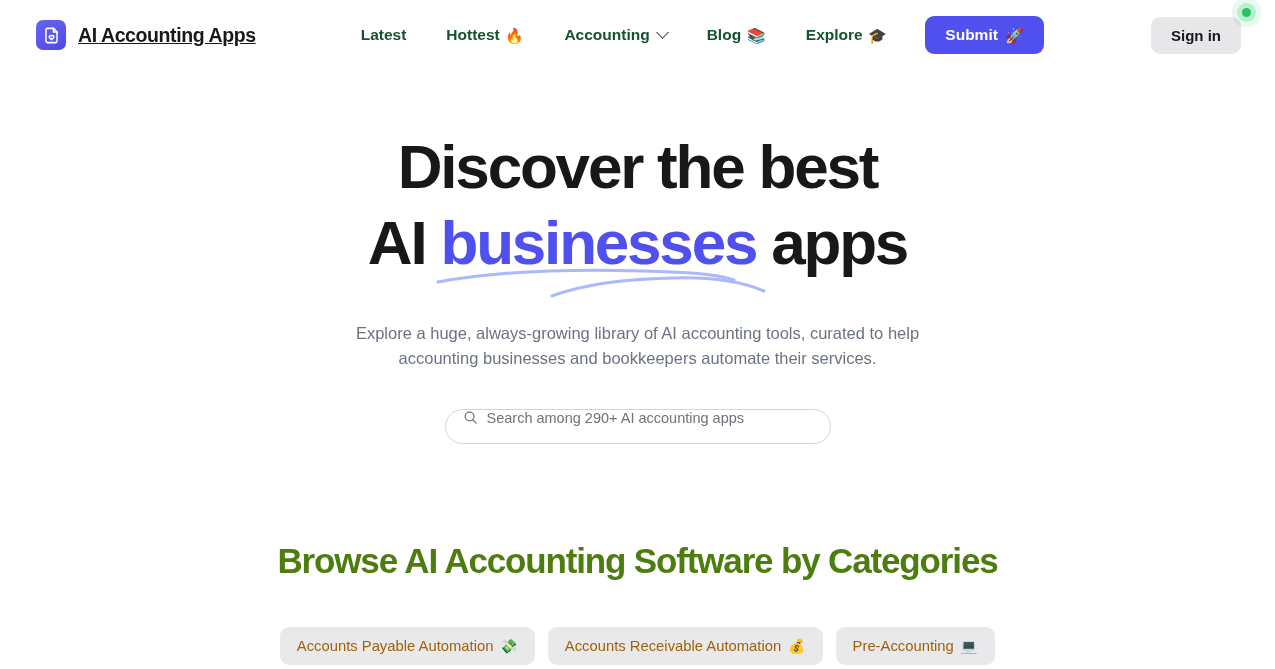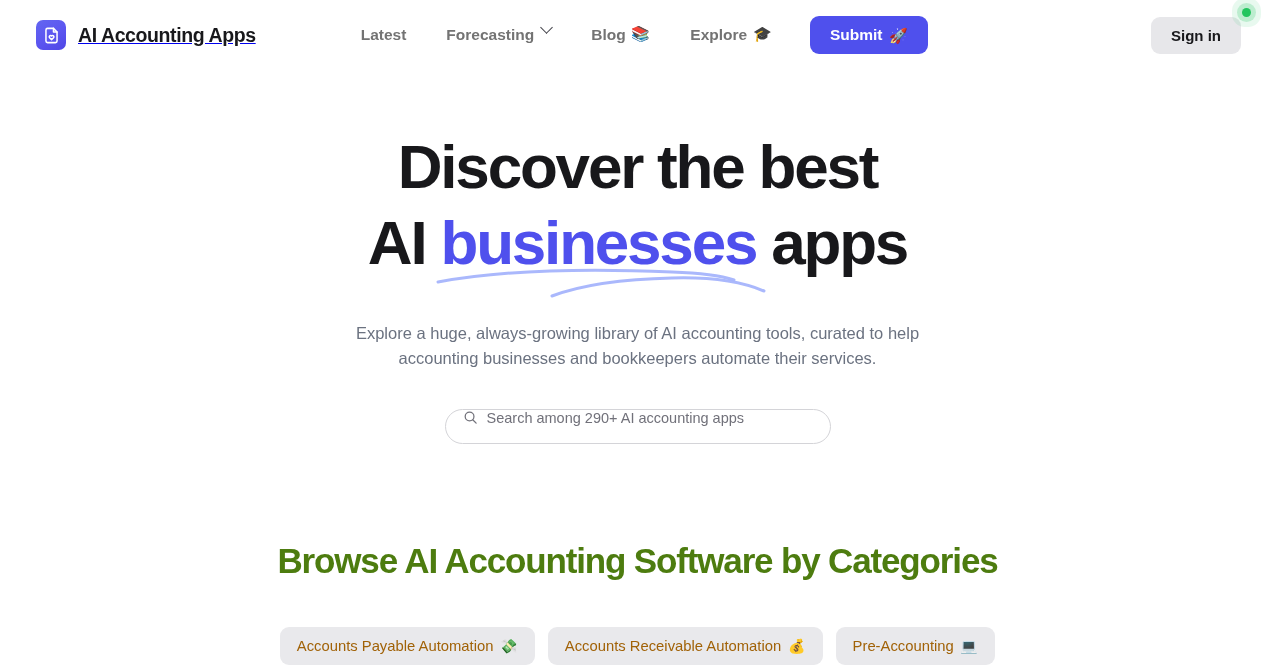--- a/index.html
+++ b/index.html
@@ -58,25 +58,25 @@
 
   .main-nav {
     display: flex;
     align-items: center;
     gap: 0px;
     margin-left: 85px;
   }
 
   .nav-item {
     display: inline-flex;
-    align-items: flex-start;
+    align-items: center;
     gap: 6px;
     font-size: 15.5px;
     font-weight: 700;
-    color: #737373;
+    color: #14532d;
     white-space: nowrap;
     padding: 8px 20px;
     cursor: pointer;
     border-radius: 8px;
     text-decoration: none;
   }
 
   .nav-emoji { font-size: 15px; line-height: 1; }
 
   .chev {
@@ -263,23 +263,27 @@
     </span>
     <span class="brand-name">AI Accounting Apps</span>
   </a>
 
   <nav class="main-nav">
 
     <a class="nav-item" href="#">
       <span>Latest</span>
     </a>
 
-
-    <a class="nav-item" href="#">
-      <span>Forecasting</span>
+    <a class="nav-item" href="#">
+      <span>Hottest</span>
+      <span class="nav-emoji">🔥</span>
+    </a>
+
+    <a class="nav-item" href="#">
+      <span>Accounting</span>
       <span class="chev"></span>
     </a>
 
     <a class="nav-item" href="#">
       <span>Blog</span>
       <span class="nav-emoji">📚</span>
     </a>
 
     <a class="nav-item" href="#">
       <span>Explore</span>

